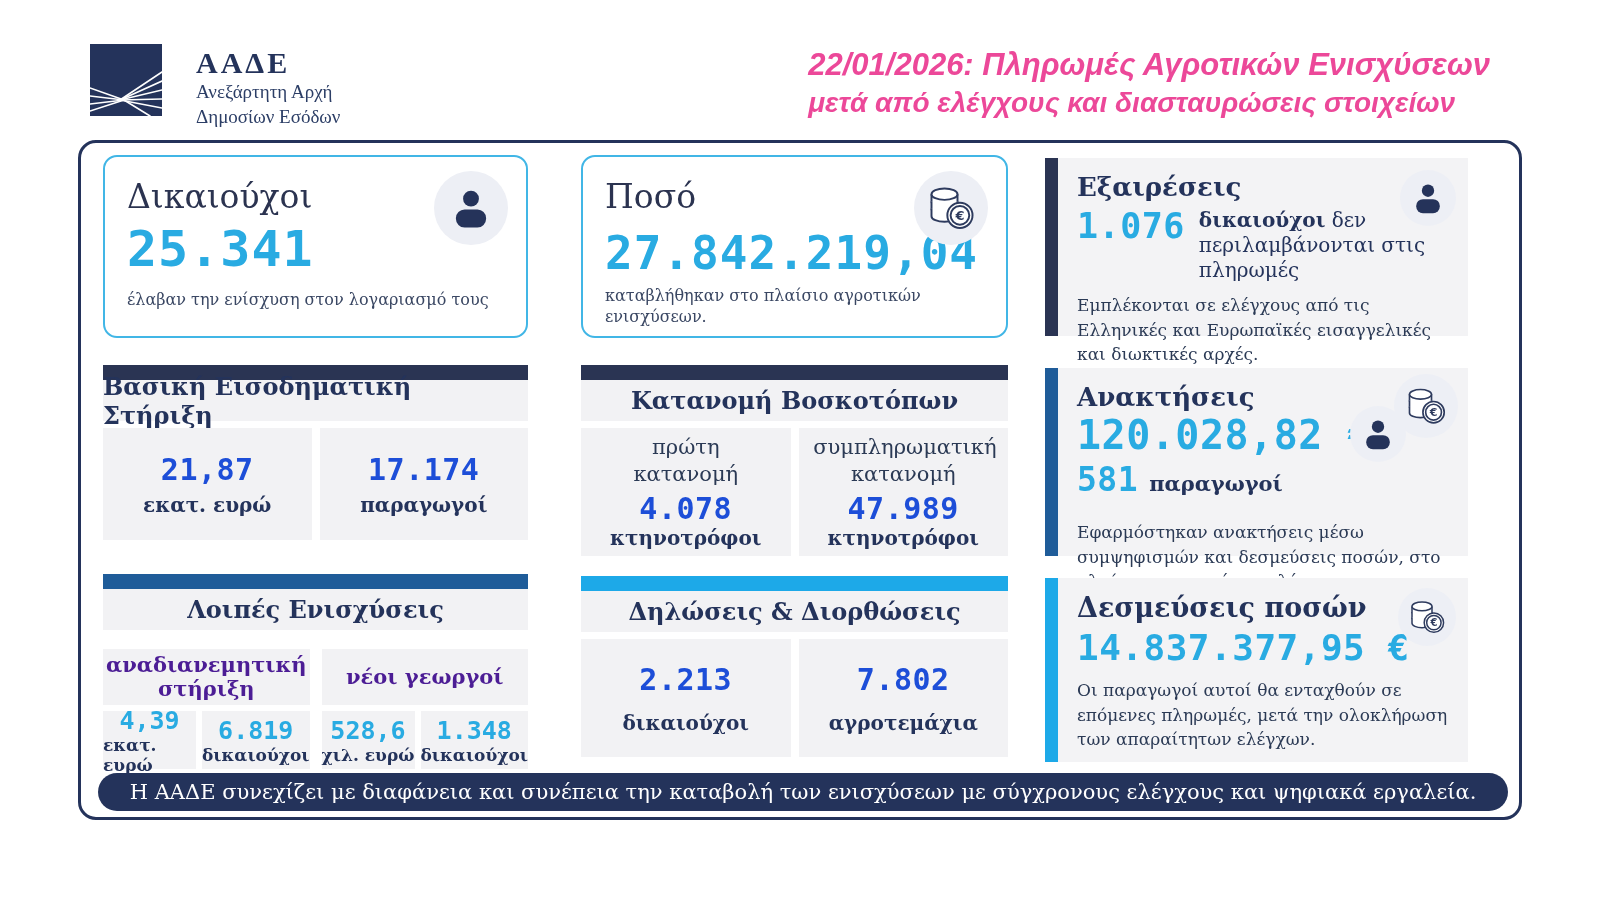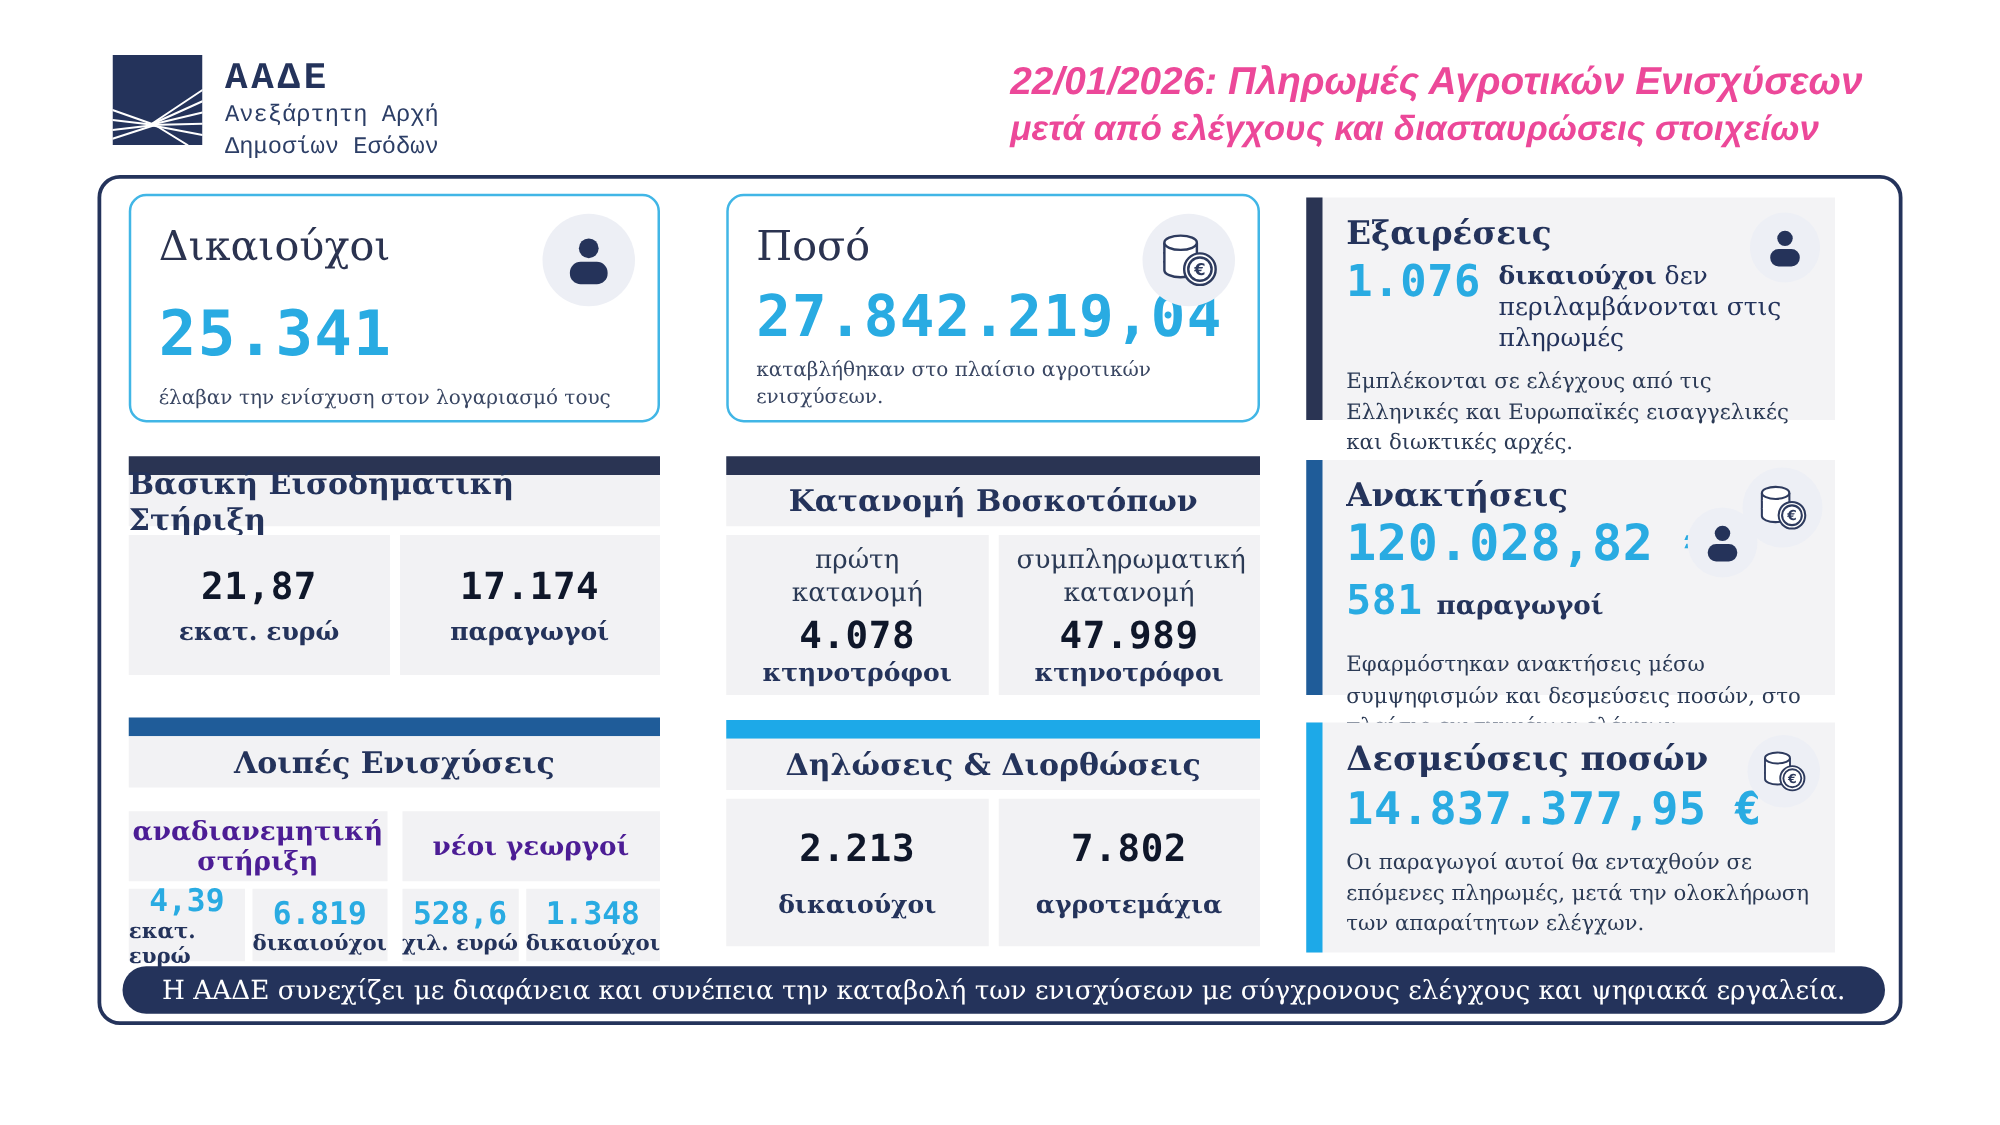--- a/index.html
+++ b/index.html
@@ -4,21 +4,21 @@
 <style>
   * { margin:0; padding:0; box-sizing:border-box; }
   html,body { background:#ffffff; }
   .page {
     position:relative; width:1600px; height:900px; background:#ffffff;
     font-family:"DejaVu Serif", serif; color:#24335B; overflow:hidden;
   }
   
   .logo-wrap { position:absolute; left:90px; top:44px; display:flex; align-items:flex-start; }
   .logo-square { width:72px; height:72px; display:block; }
-  .logo-text { margin-left:18px; font-family:Liberation Mono, monospace; }
+  .logo-text { margin-left:34px; font-family:Liberation Serif, serif; }
   .logo-title { font-size:30px; font-weight:bold; letter-spacing:3px; color:#24335B; margin-top:2px; }
   .logo-sub { font-size:19px; color:#2C3E66; line-height:1.3; }
   .head-titles { position:absolute; right:110px; top:46px; text-align:left;
     font-family:"Liberation Sans", sans-serif; font-weight:bold; color:#ec4899;font-style:italic; }
   .head-title { font-size:31px; line-height:1.25; }
   .head-subtitle { font-size:28px; line-height:1.25; }
 
   
   .board { position:absolute; left:78px; top:140px; width:1444px; height:680px;
     border:3px solid #24335B; border-radius:18px; background:#ffffff; }
@@ -33,21 +33,21 @@
   
   .panel { position:absolute; }
   .panel-bar { height:15px; width:100%; }
   .bar-navy { background:#2A3453; }
   .bar-mid { background:#1F5C99; }
   .bar-cyan { background:#1DA9E8; }
   .panel-title { background:#F2F2F4; height:41px; display:flex; align-items:center; justify-content:center;
     font-weight:bold; font-size:24px; color:#24335B; }
   .panel-row { display:grid; grid-template-columns:1fr 1fr; gap:8px; margin-top:7px; }
   .stat-box { background:#F2F2F4; display:flex; flex-direction:column; align-items:center; justify-content:center; text-align:center; }
-  .stat-num { font-family:"DejaVu Sans Mono", monospace; font-weight:700; color:#0f172a; font-size:30px; letter-spacing:0.5px; }
+  .stat-num { font-family:"DejaVu Sans Mono", monospace; font-weight:700; color:#1d4ed8; font-size:30px; letter-spacing:0.5px; }
   .stat-lbl { font-weight:bold; font-size:20px; color:#24335B; margin-top:6px; }
   .stat-top { font-size:21px; color:#2B3A55; line-height:1.25; margin-bottom:4px; }
   .h112 { height:112px; }
   .group-label { background:#F2F2F4; height:56px; display:flex; align-items:center; justify-content:center;
     font-weight:bold; font-size:21px; color:#4c1d95; text-align:center; line-height:1.15;margin-top:12px; }
   .mini-row { display:grid; grid-template-columns:1fr 1fr; gap:6px; margin-top:6px; }
   .mini-box { background:#F2F2F4; height:58px; display:flex; flex-direction:column; align-items:center; justify-content:center; }
   .mini-num { font-family:"DejaVu Sans Mono", monospace; font-weight:700; color:#29ABE2; font-size:25px; }
   .mini-lbl { font-weight:bold; font-size:17px; color:#24335B; }
 
@@ -101,21 +101,21 @@
 
   <div class="head-titles">
     <div class="head-title">22/01/2026: Πληρωμές Αγροτικών Ενισχύσεων</div>
     <div class="head-subtitle">μετά από ελέγχους και διασταυρώσεις στοιχείων</div>
   </div>
 
   <div class="board">
 
     <div class="top-card" style="left:22px; top:12px; width:425px; height:183px;">
       <div class="card-title">Δικαιούχοι</div>
-      <div class="card-value" style="font-size:50px; margin-top:22px;">25.341</div>
+      <div class="card-value" style="font-size:50px; margin-top:4px;">25.341</div>
       <div class="card-desc">έλαβαν την ενίσχυση στον λογαριασμό τους</div>
       <div class="icon-circle" style="right:18px; top:14px; width:74px; height:74px;">
         <svg width="46" height="46" viewBox="0 0 64 64" fill="#25335A">
           <circle cx="32" cy="19" r="11"></circle>
           <rect x="11" y="34" width="42" height="25" rx="12"></rect>
         </svg>
       </div>
     </div>
 
     <div class="panel" style="left:22px; top:222px; width:425px;">

